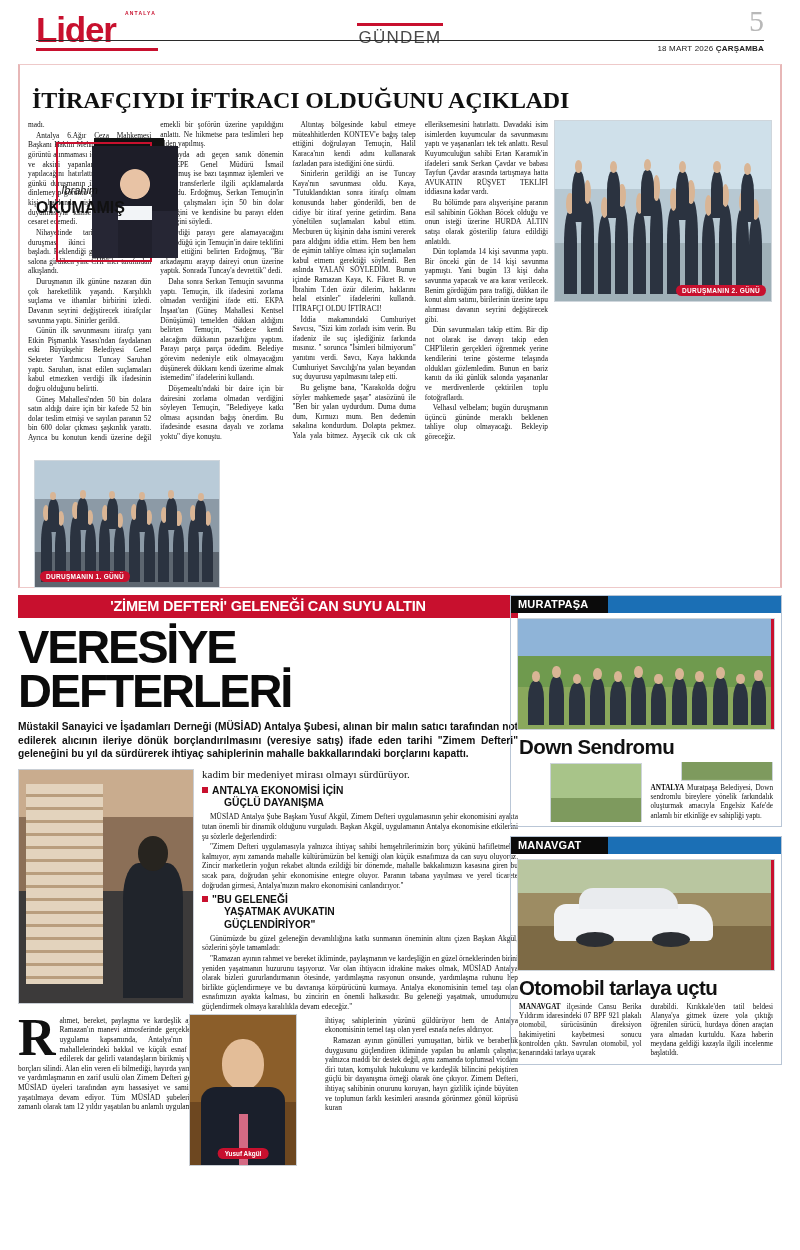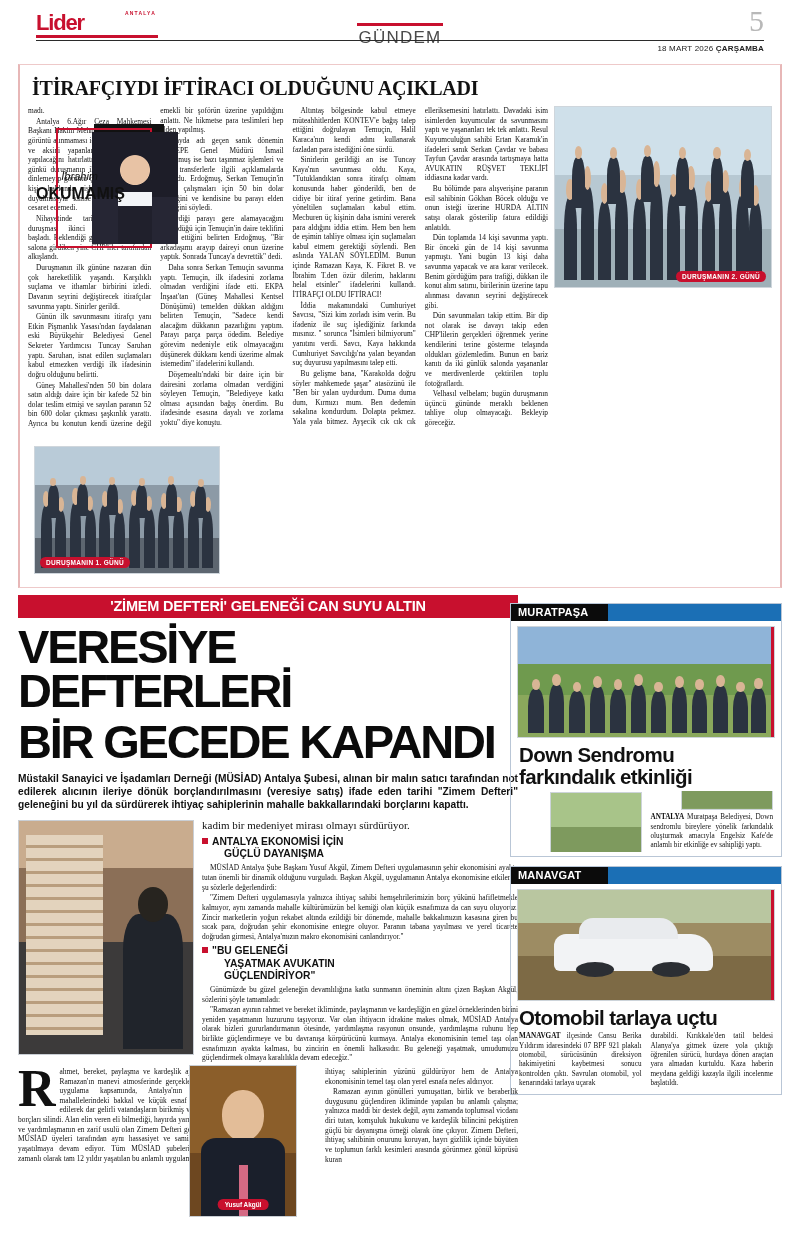--- a/index.html
+++ b/index.html
@@ -16,21 +16,21 @@
   
   .masthead { position:relative; height:62px; }
   .logo-wrap { position:absolute; left:18px; top:12px; }
   .logo-antalya {
     position:absolute; right:2px; top:-2px;
     font-family:"Liberation Sans", sans-serif;
     font-size:5px; font-weight:bold; letter-spacing:1.2px; color:#c8102e;
   }
   .logo-text {
     font-family:"Liberation Sans", sans-serif;
-    font-weight:bold; font-size:22px; color:#c8102e;
+    font-weight:bold; font-size:35px; color:#c8102e;
     letter-spacing:-1.2px; line-height:1;
   }
   .logo-rule { width:122px; height:3px; background:#c8102e; margin-top:1px; }
 
   .section-name {
     position:absolute; left:50%; transform:translateX(-50%); top:23px;
     text-align:center;
   }
   .section-name .bar { width:86px; height:2.5px; background:#c8102e; margin:0 auto 2px; }
   .section-name .txt {
@@ -59,22 +59,22 @@
     position:relative;
     border:1px solid #eec9c9;
     border-left:2px solid #e7b7b7;
     border-right:2px solid #e7b7b7;
     padding:6px 8px 8px;
     margin-top:2px;
     height:524px;
   }
   .s1-head {
     font-family:"Liberation Serif", serif;
-    font-weight:bold; font-size:20px; letter-spacing:-.2px;
-    text-align:center; width:418px; margin:6px 0 6px 4px;
+    font-weight:bold; font-size:24px; letter-spacing:-.2px;
+    text-align:center; width:418px; margin:16px 0 6px 4px;
     white-space:nowrap;
   }
   .s1-body { position:relative; height:468px; }
 
   .byline {
     position:absolute; left:6px; top:18px; width:186px; height:128px;
   }
   .byline .frame-red { position:absolute; left:22px; top:4px; width:96px; height:120px; border:2px solid #c8102e; }
   .byline .frame-black { position:absolute; left:60px; top:0px; width:70px; height:18px; background:#111; }
   .byline .photo {
@@ -124,21 +124,21 @@
     position:absolute; right:5px; bottom:5px;
     background:#c8102e; color:#fff;
     font-family:"Liberation Sans", sans-serif; font-weight:bold;
     font-size:6.5px; letter-spacing:.3px; padding:2px 6px;
     border-radius:8px;
   }
 
   
   .lower { position:relative; margin-top:7px; height:640px; }
   .left-block { position:absolute; left:0; top:0; width:500px; }
-  .right-rail { position:absolute; right:0; top:8px; width:272px; }
+  .right-rail { position:absolute; right:0; top:0; width:272px; }
 
   .kicker {
     background:#c8102e; color:#fff; text-align:center;
     font-family:"Liberation Sans", sans-serif; font-weight:bold;
     font-size:14.5px; letter-spacing:-.2px; padding:3px 0 4px;
   }
   .mega {
     font-family:"Liberation Sans", sans-serif; font-weight:bold;
     font-size:47px; line-height:.94; letter-spacing:-2.2px;
     margin:7px 0 0; color:#0b0b0b;
@@ -342,21 +342,20 @@
         <p>Velhasıl velbelam; bugün duruşmanın üçüncü gününde meraklı beklenen tahliye olup olmayacağı. Bekleyip göreceğiz.</p>
       </div>
     </div>
   </div>
 
   <div class="lower">
 
     <div class="left-block">
       <div class="kicker">'ZİMEM DEFTERİ' GELENEĞİ CAN SUYU ALTIN</div>
       <div class="mega">VERESİYE DEFTERLERİ</div>
-      <div class="mega">BİR GECEDE KAPANDI</div>
       <div class="deck">Müstakil Sanayici ve İşadamları Derneği (MÜSİAD) Antalya Şubesi, alınan bir malın satıcı tarafından not edilerek alıcının ileriye dönük borçlandırılmasını (veresiye satış) ifade eden tarihi "Zimem Defteri" geleneğini bu yıl da sürdürerek ihtiyaç sahiplerinin mahalle bakkallarındaki borçlarını kapattı.</div>
 
       <div class="story2-body">
         <div class="shop-photo">
           <div class="shelf"></div>
           <div class="person"></div>
         </div>
 
         <div style="margin-left:184px;">
           <div style="font-size:11px;line-height:1.3;text-align:justify;">kadim bir medeniyet mirası olmayı sürdürüyor.</div>
@@ -415,21 +414,20 @@
             <span style="left:52%;height:38%"></span>
               <span style="left:60%;height:42%"></span>
             <span style="left:68%;height:40%"></span>
               <span style="left:76%;height:43%"></span>
             <span style="left:84%;height:38%"></span>
               <span style="left:91%;height:41%"></span>
           </div>
           <div class="redbar"></div>
         </div>
         <div class="rail-title">Down Sendromu</div>
-        <div class="rail-title" style="margin-top:-4px;">farkındalık etkinliği</div>
         <div class="rail-body">
           <div class="rail-inset"></div>
           <p class="nf"><span class="bd">ANTALYA</span> <span>Muratpaşa Belediyesi, Down sendromlu bireylere yönelik farkındalık oluşturmak amacıyla Engelsiz Kafe'de anlamlı bir etkinliğe ev sahipliği yaptı.</span></p>
         </div>
       </div>
 
       <div class="rail-box">
         <div class="rail-head">MANAVGAT</div>
         <div class="rail-photo p2">
           <div class="car">

